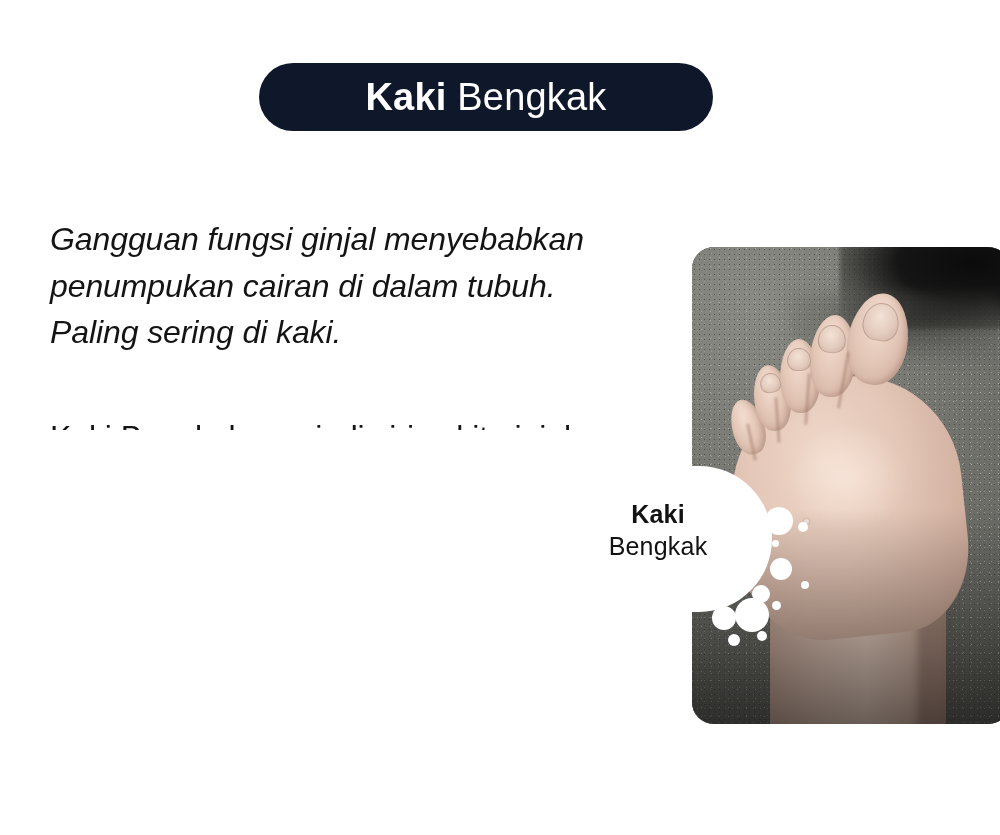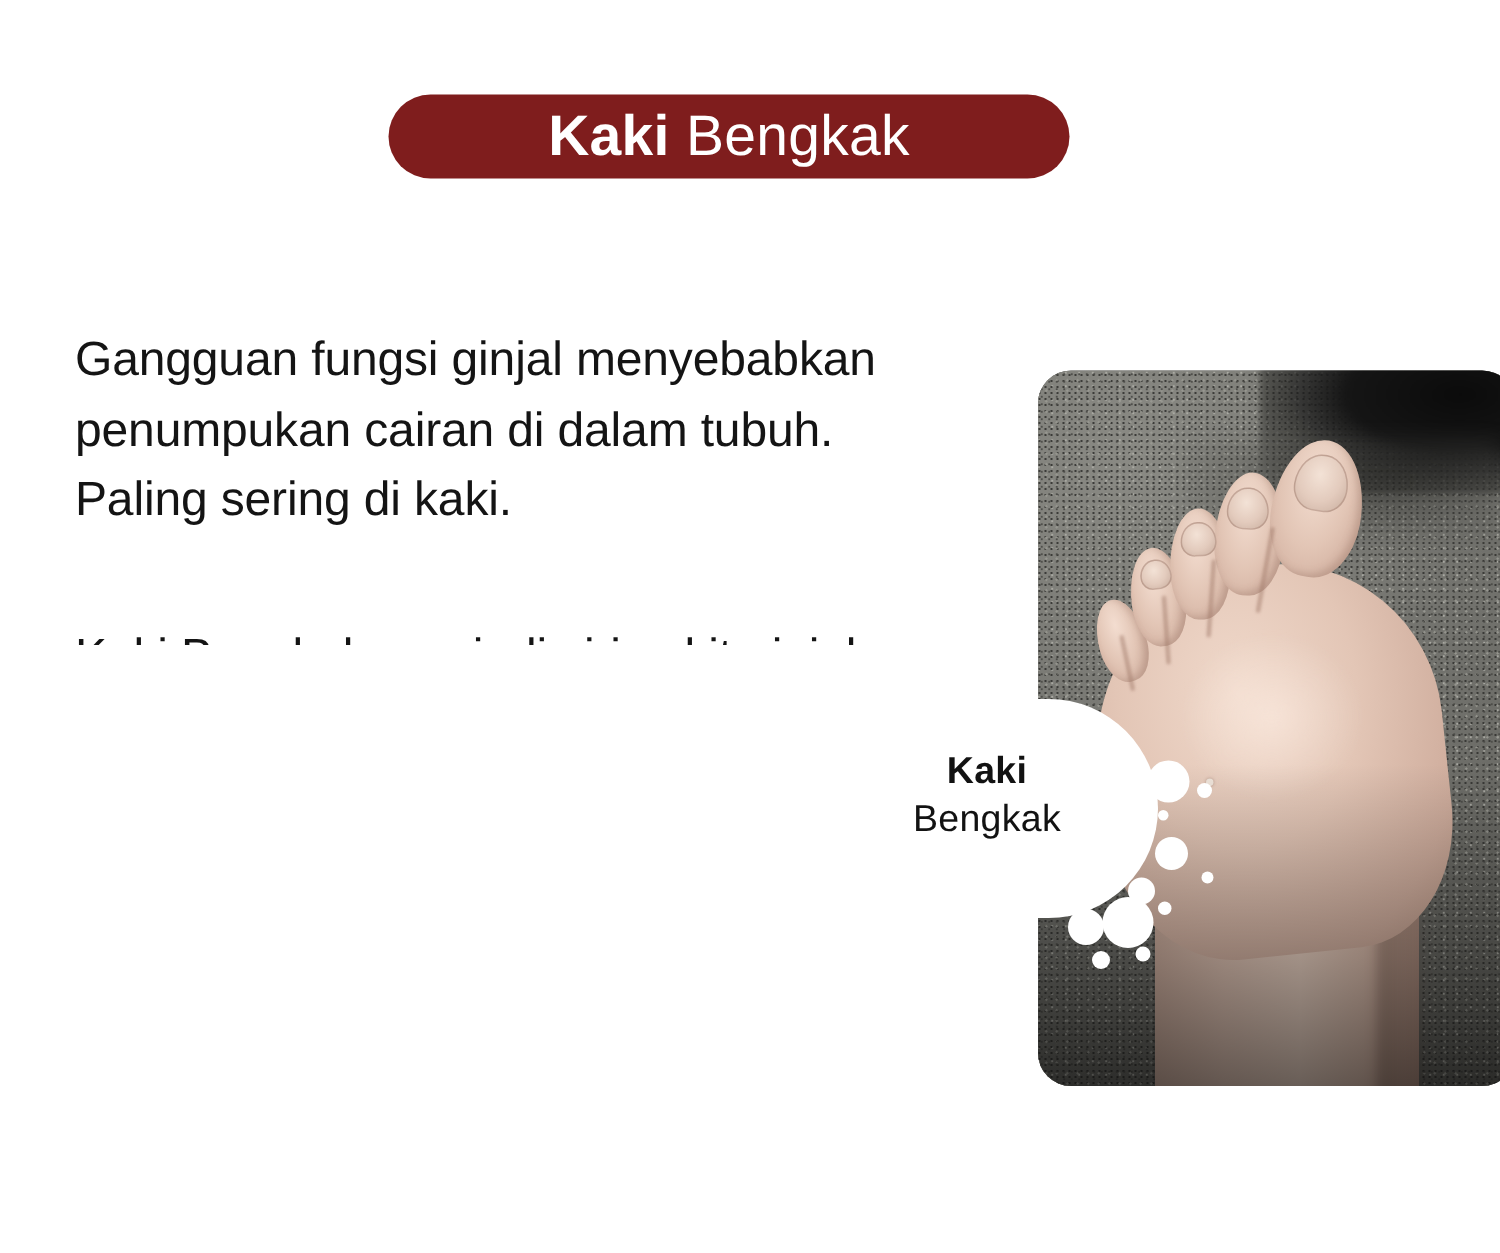--- a/index.html
+++ b/index.html
@@ -15,22 +15,22 @@
     font-family: "Liberation Sans", sans-serif;
     color: #1b1b1b;
   }
 
   
   .title-pill {
     position: absolute;
     left: 259px;
     top: 63px;
     width: 454px;
-    height: 56px;
-    background: #7f1d1d;
+    height: 68px;
+    background: #0f172a;
     border-radius: 34px;
     display: flex;
     align-items: center;
     justify-content: center;
     box-sizing: border-box;
   }
   .title-pill .title-text {
     font-size: 38px;
     line-height: 1;
     letter-spacing: 0.2px;
@@ -48,20 +48,21 @@
     width: 560px;
   }
   .para {
     margin: 0;
     font-size: 32px;
     line-height: 1.46;
     color: #141414;
     letter-spacing: -0.1px;
   }
   .para-italic {
+    font-style: italic;
     font-weight: 400;
   }
   .para-plain {
     font-style: normal;
     font-weight: 400;
     margin-top: 58px;
   }
 
   
   .photo-card {

